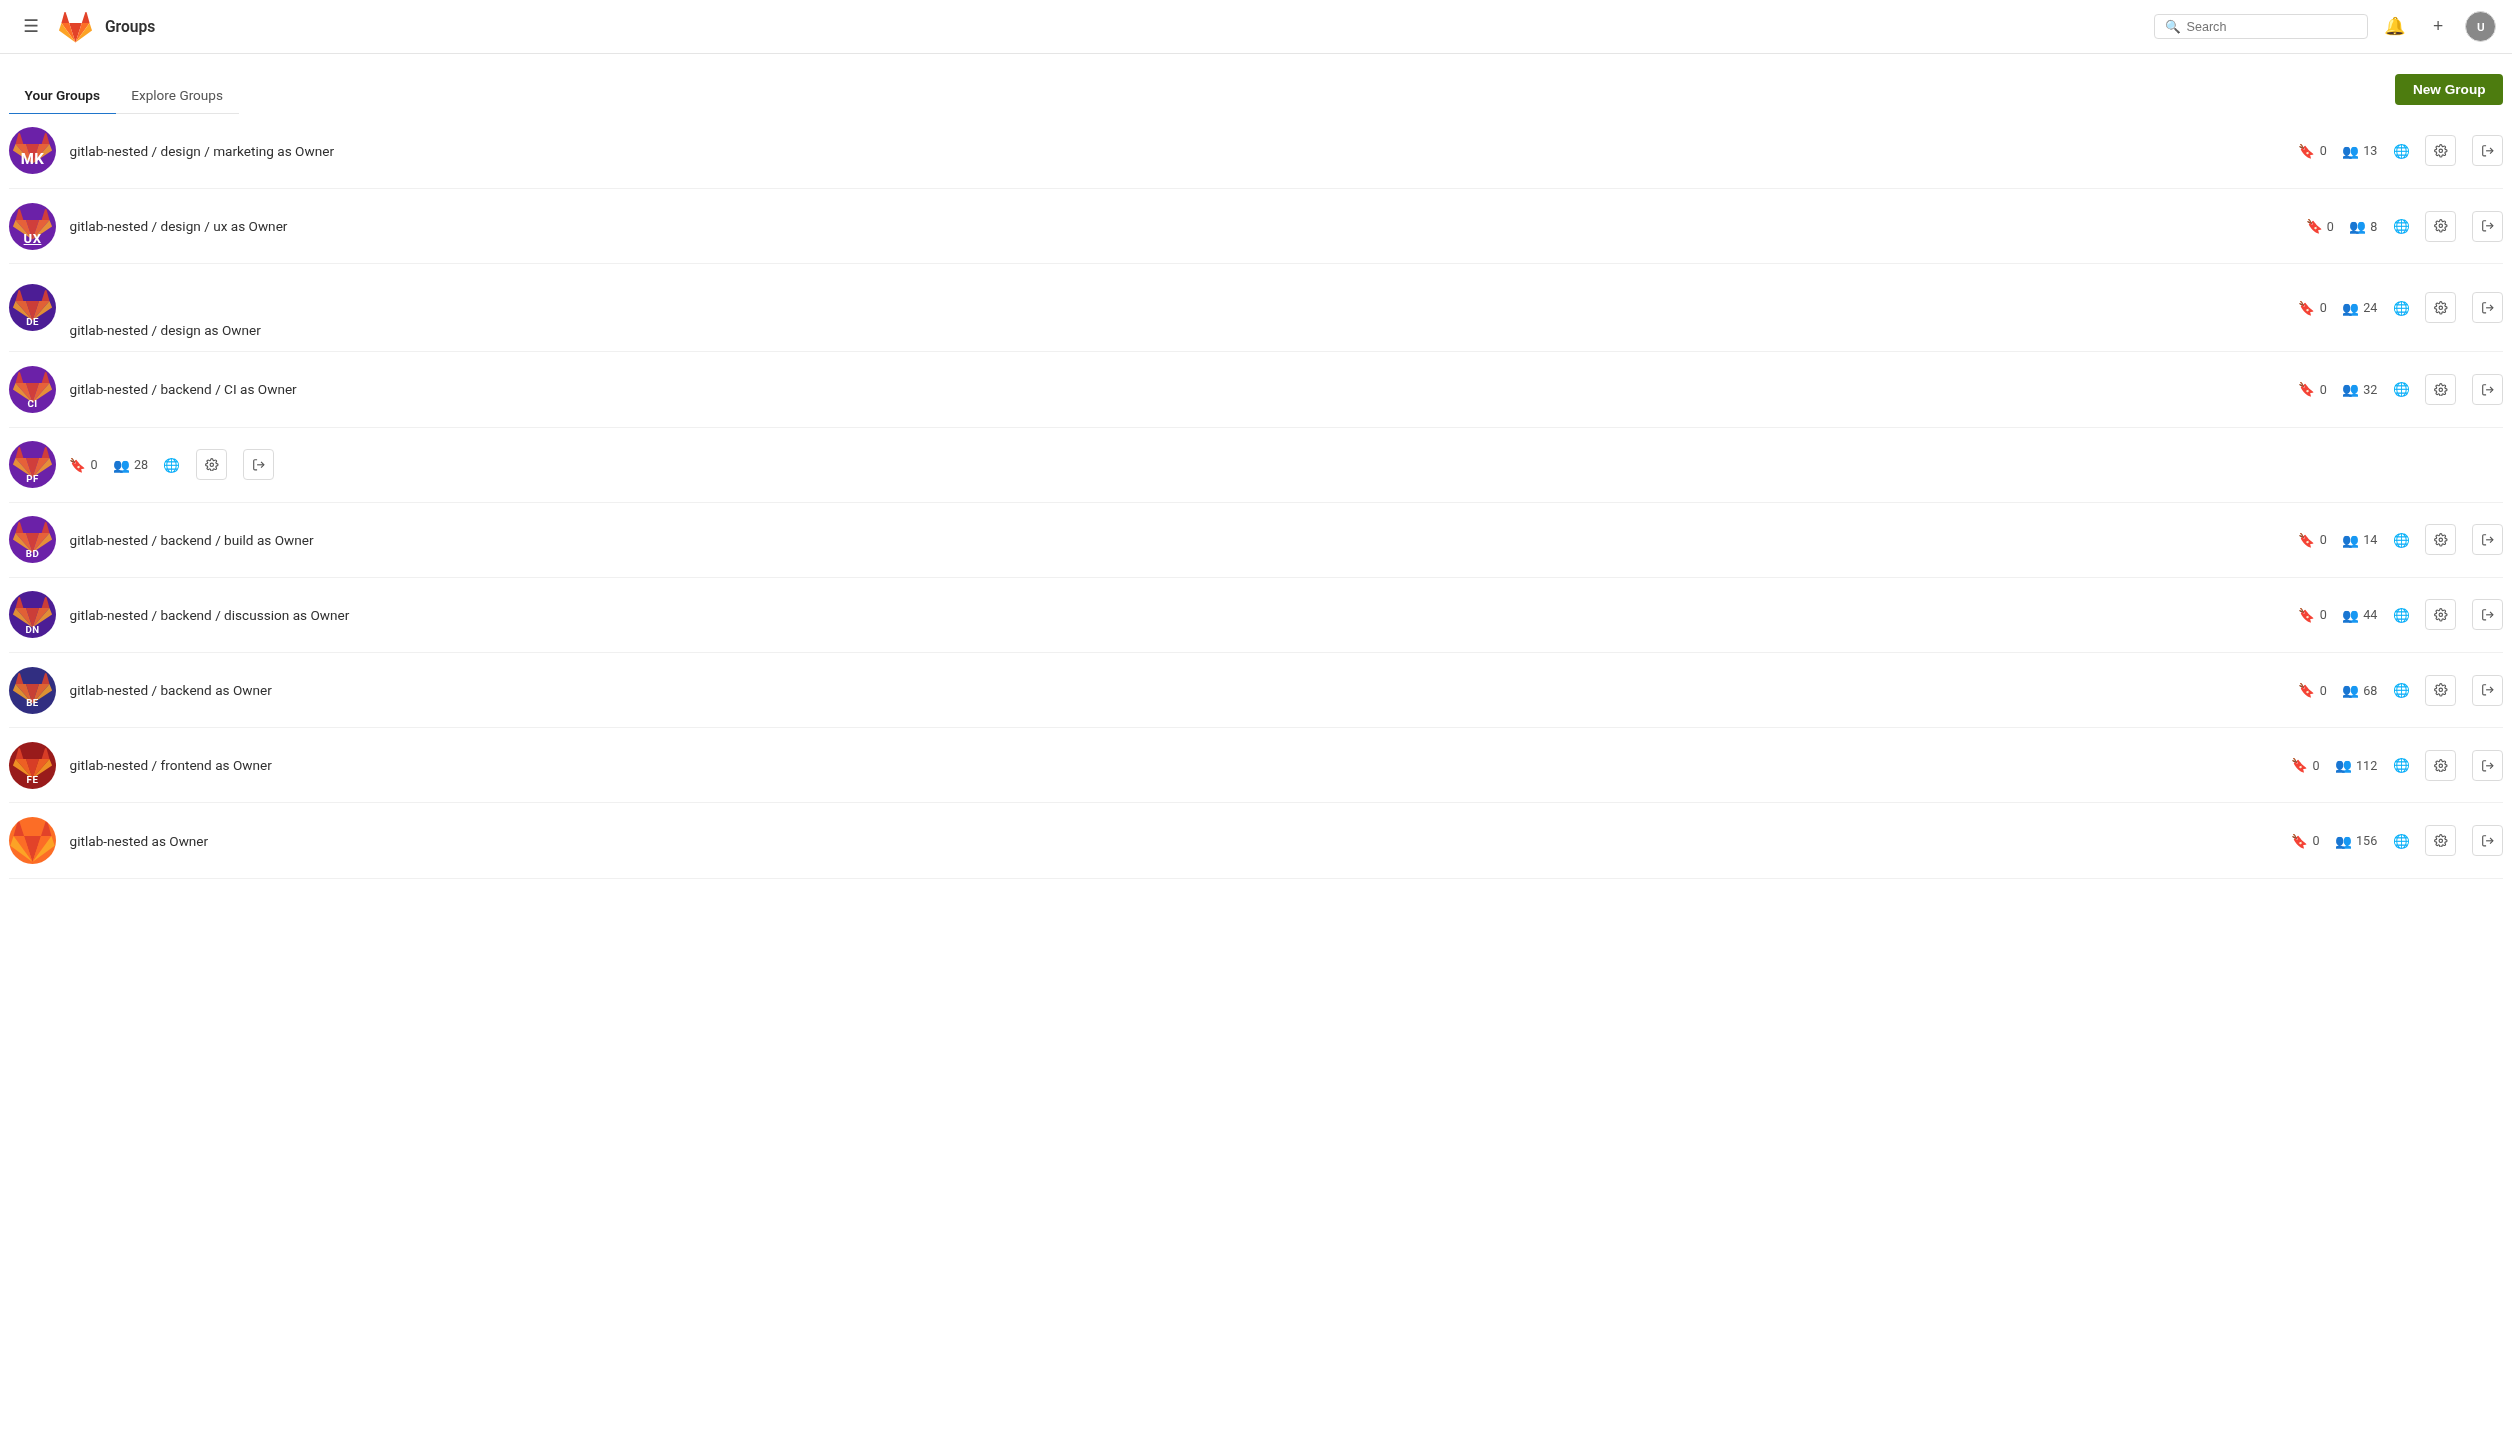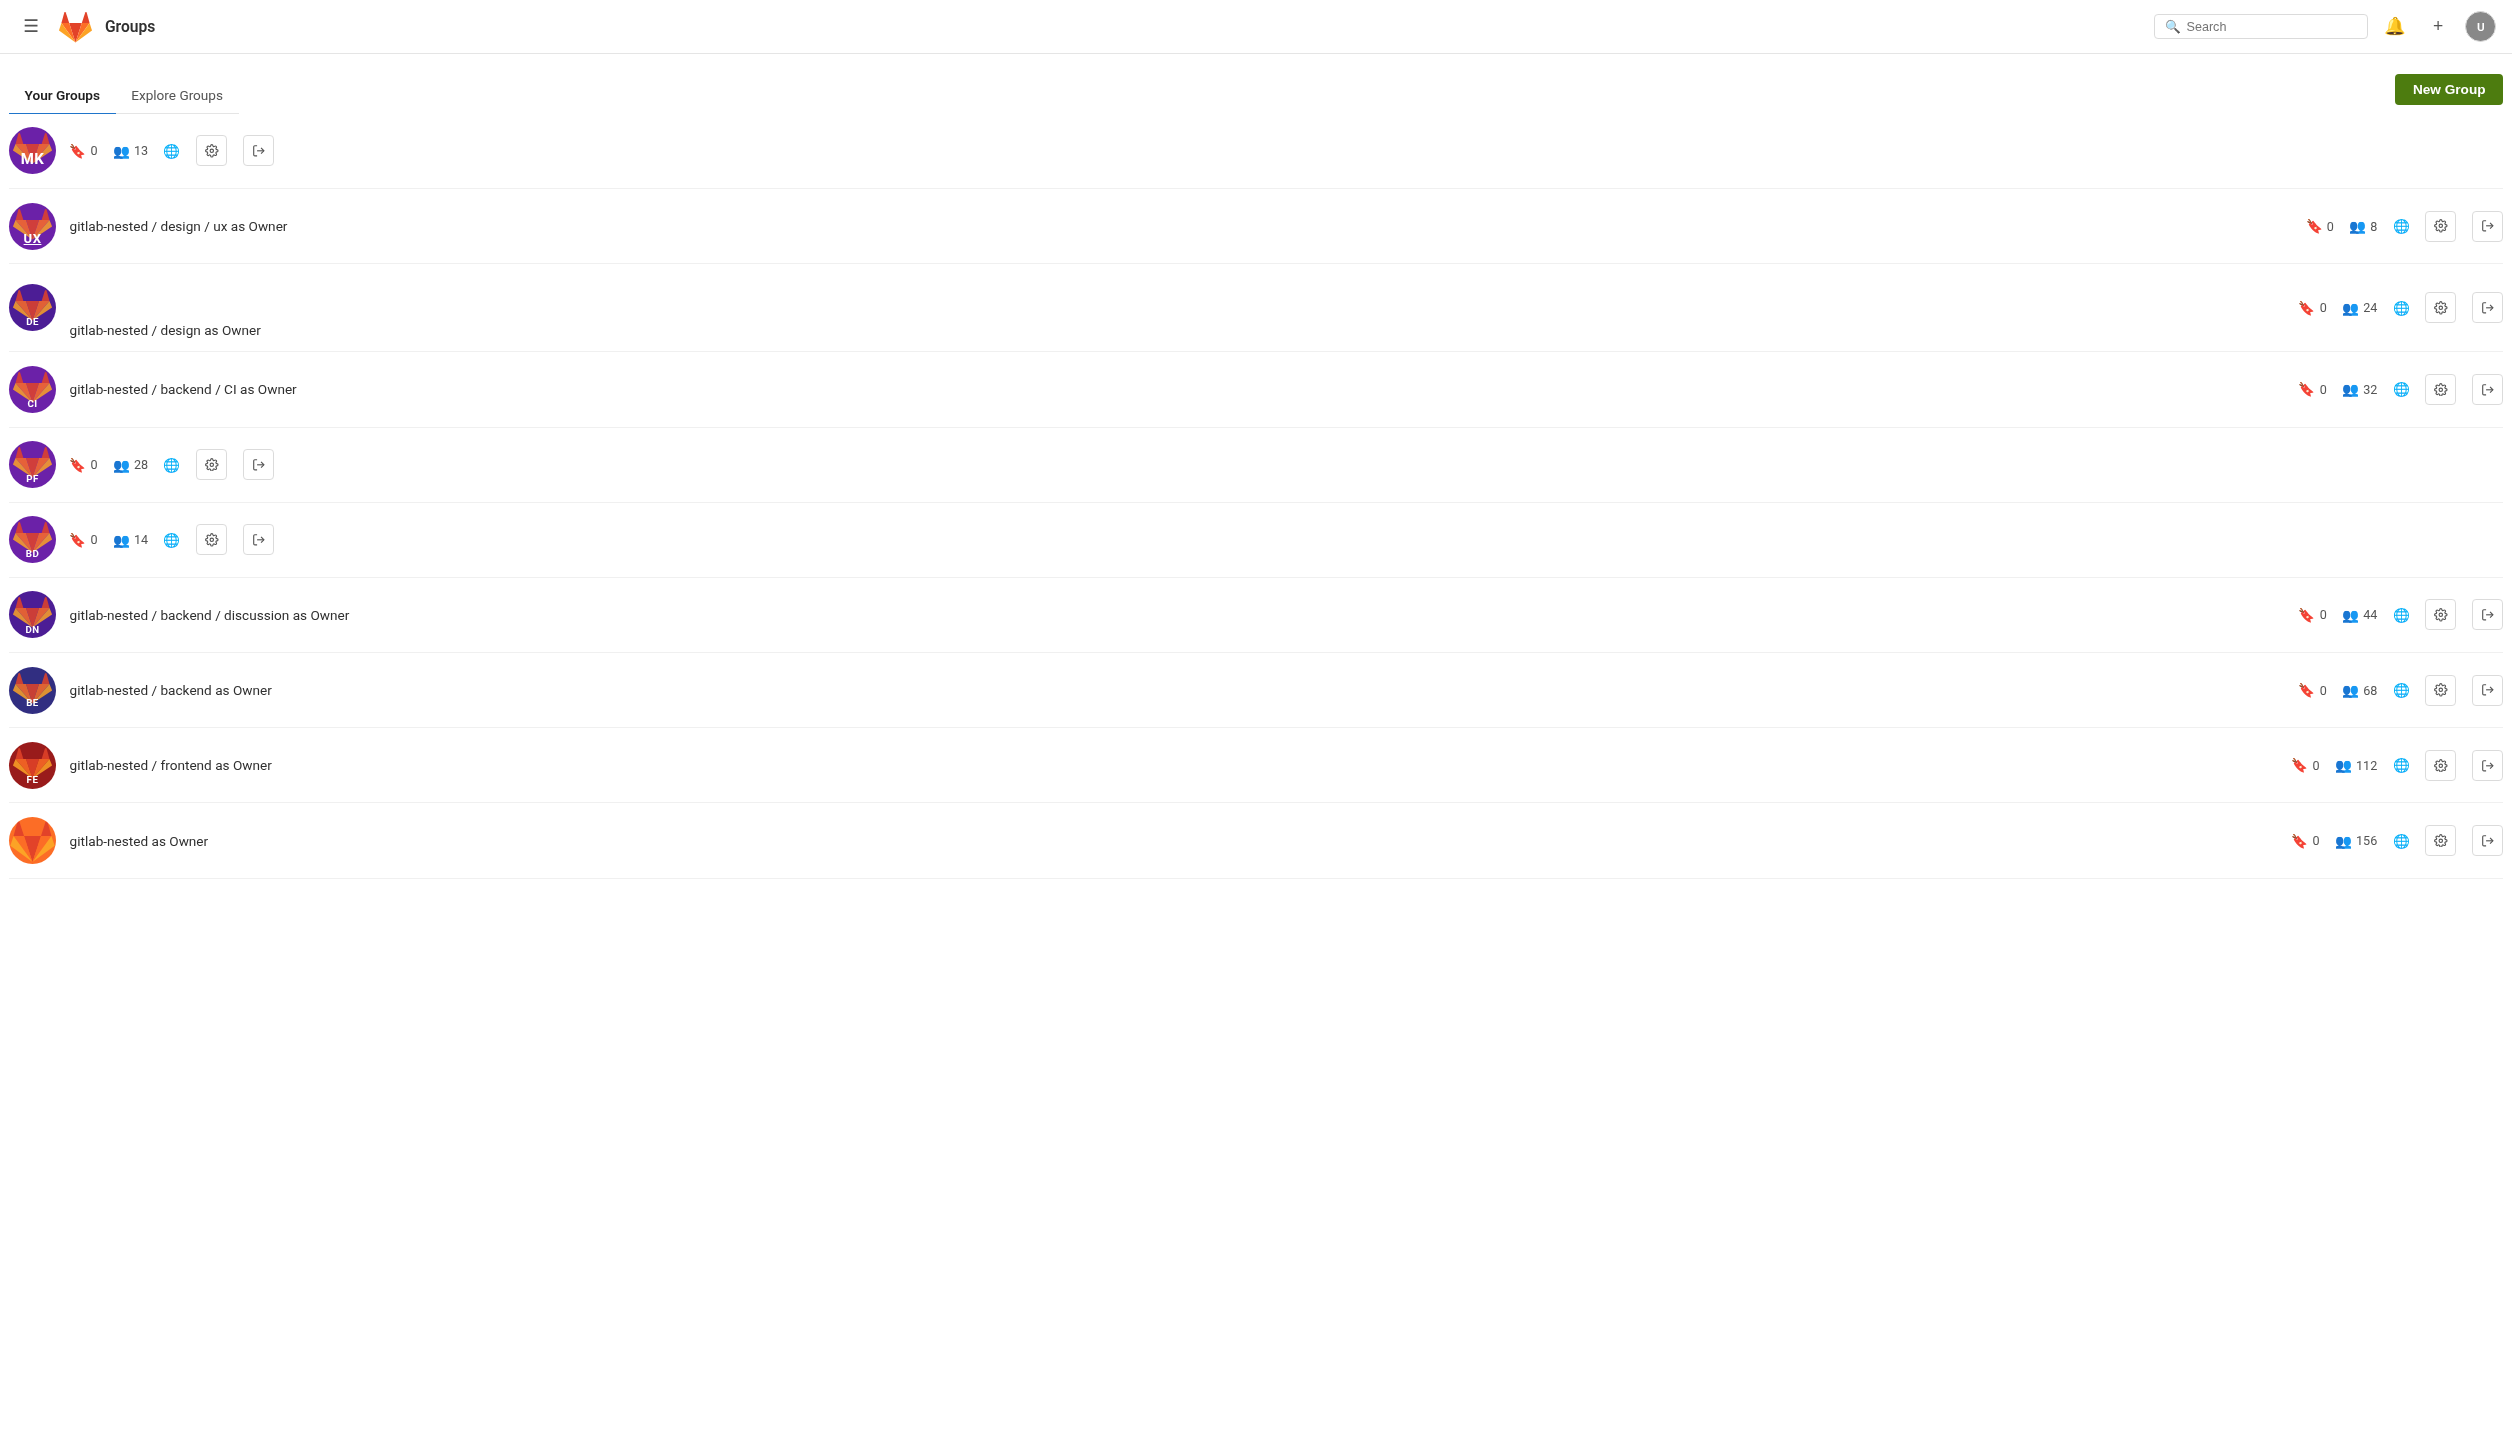--- a/index.html
+++ b/index.html
@@ -244,20 +244,21 @@
           <path d="M18 28l-5-15h10L18 28z" fill="#E24329"></path>
           <path d="M18 28l-5-15H5L18 28z" fill="#FC6D26"></path>
           <path d="M5 13L3 18l15 10L5 13z" fill="#FCA326"></path>
           <path d="M5 13h6L8.5 5a.7.7 0 00-1.3 0L5 13z" fill="#E24329"></path>
           <path d="M18 28l5-15H31L18 28z" fill="#FC6D26"></path>
           <path d="M31 13L33 18 18 28 31 13z" fill="#FCA326"></path>
           <path d="M31 13h-6l2.5-8a.7.7 0 011.3 0L31 13z" fill="#E24329"></path>
         </svg>
         <span class="group-avatar-label" style="font-size:15px;font-weight:700;color:#fff;position:absolute;bottom:6px;left:50%;transform:translateX(-50%);white-space:nowrap;">MK</span>
       </div>
+    <span class="group-name" style="cursor:pointer;flex:1;">gitlab-nested / design / marketing as Owner</span>
     <div class="group-meta">
       <div class="meta-item">
         <span class="meta-icon">🔖</span>
         <span>0</span>
       </div>
       <div class="meta-item">
         <span class="meta-icon">👥</span>
         <span>13</span>
       </div>
       <div class="meta-item">
@@ -452,20 +453,21 @@
           <path d="M18 28l-5-15h10L18 28z" fill="#E24329"></path>
           <path d="M18 28l-5-15H5L18 28z" fill="#FC6D26"></path>
           <path d="M5 13L3 18l15 10L5 13z" fill="#FCA326"></path>
           <path d="M5 13h6L8.5 5a.7.7 0 00-1.3 0L5 13z" fill="#E24329"></path>
           <path d="M18 28l5-15H31L18 28z" fill="#FC6D26"></path>
           <path d="M31 13L33 18 18 28 31 13z" fill="#FCA326"></path>
           <path d="M31 13h-6l2.5-8a.7.7 0 011.3 0L31 13z" fill="#E24329"></path>
         </svg>
         <span class="group-avatar-label" style="font-size:9.7px;font-weight:700;color:#fff;position:absolute;bottom:3.9px;left:50%;transform:translateX(-50%);white-space:nowrap;">BD</span>
       </div>
+    <span class="group-name" style="cursor:pointer;flex:1;">gitlab-nested / backend / build as Owner</span>
     <div class="group-meta">
       <div class="meta-item">
         <span class="meta-icon">🔖</span>
         <span>0</span>
       </div>
       <div class="meta-item">
         <span class="meta-icon">👥</span>
         <span>14</span>
       </div>
       <div class="meta-item">

